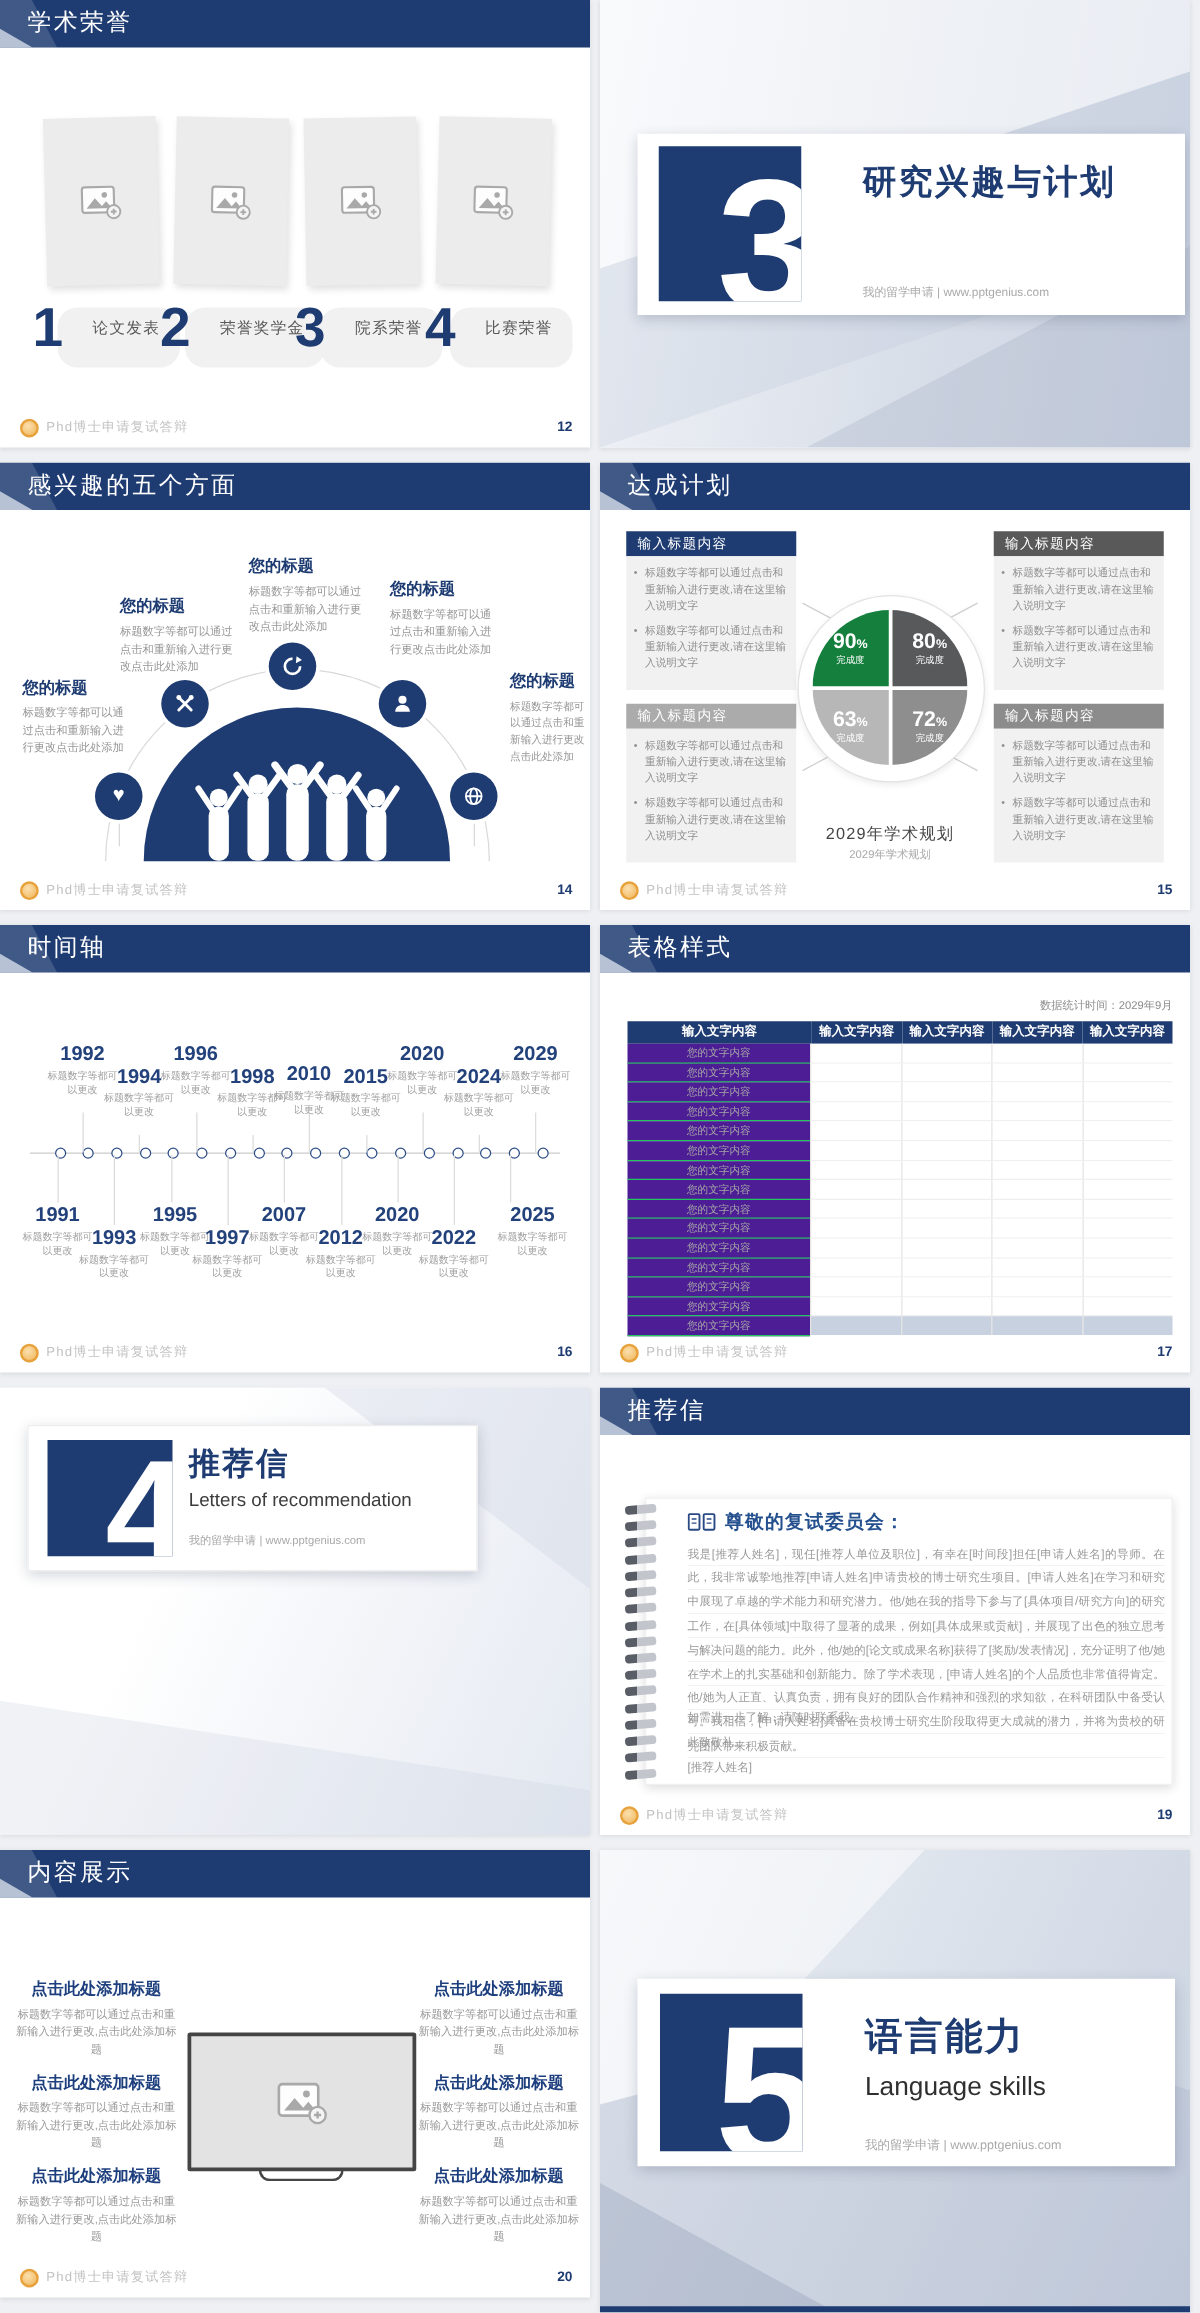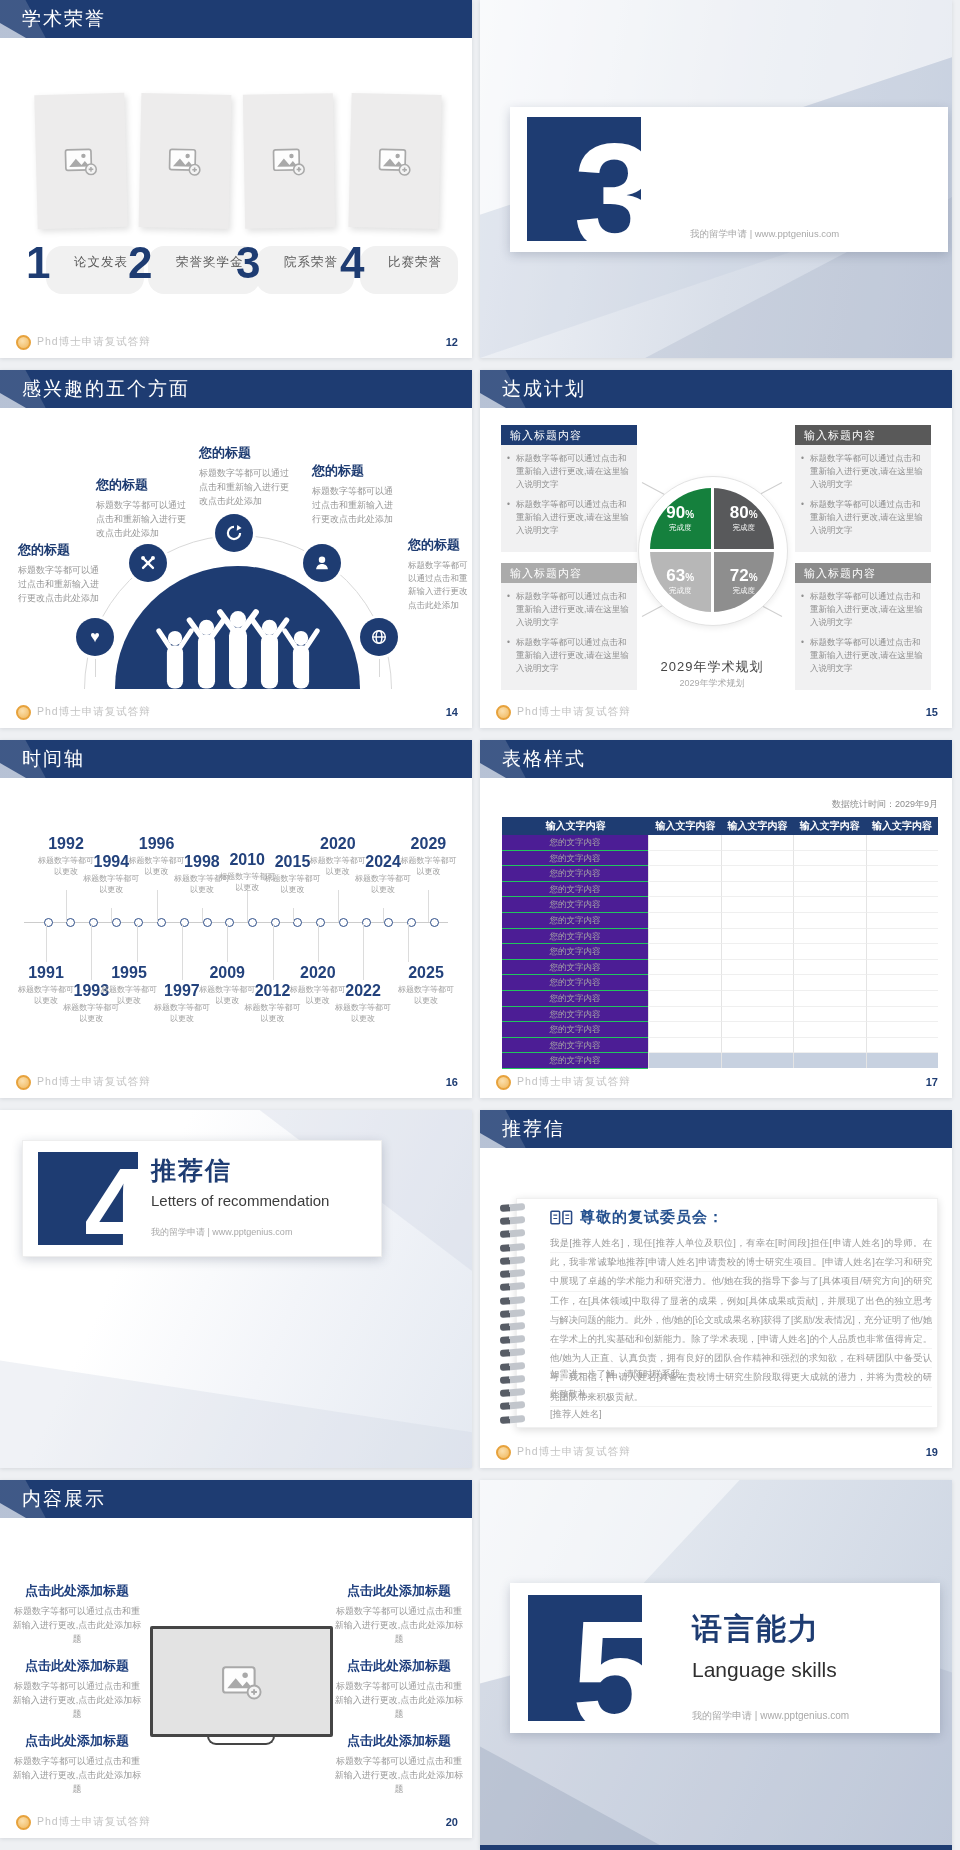--- a/index.html
+++ b/index.html
@@ -229,20 +229,21 @@
 </div>
 
 <div class="slide col-r row1 section">
   <div class="facet" style="clip-path:polygon(0 0,100% 0,100% 16%,0 60%);background:rgba(255,255,255,.55);"></div>
   <div class="facet" style="clip-path:polygon(0 60%,100% 16%,100% 55%,0 100%);background:rgba(190,200,218,.28);"></div>
   <div class="facet" style="clip-path:polygon(35% 100%,100% 55%,100% 100%);background:rgba(150,163,188,.25);"></div>
   <div class="sec-card" id="sec3-card">
     <div class="num-sq">
       <span>3</span>
     </div>
+    <div class="sec-title">研究兴趣与计划</div>
     <div class="sec-site">我的留学申请 | www.pptgenius.com</div>
   </div>
 </div>
 
 <div class="slide col-l row2">
   <div class="bar">
     <span class="t">感兴趣的五个方面</span>
   </div>
   <div class="arc"></div>
   <div class="dome">
@@ -447,42 +448,42 @@
       <div class="tl-item" style="left: 61.3px; top: 242px;">
         <div class="y">1993</div>
         <div class="d">标题数字等都可以更改</div>
       </div>
       <span class="tl-conn" style="left: 111.3px; top: 168px; height: 14px;"></span>
       <div class="tl-item" style="left: 81.3px; top: 113px;">
         <div class="y">1994</div>
         <div class="d">标题数字等都可以更改</div>
       </div>
       <span class="tl-conn" style="left: 136.6px; top: 184px; height: 38px;"></span>
-      <div class="tl-item" style="left: 99px; top: 224px;">
+      <div class="tl-item" style="left: 110px; top: 224px;">
         <div class="y">1995</div>
         <div class="d">标题数字等都可以更改</div>
       </div>
       <span class="tl-conn" style="left: 156.6px; top: 150px; height: 32px;"></span>
       <div class="tl-item" style="left: 126.6px; top: 95px;">
         <div class="y">1996</div>
         <div class="d">标题数字等都可以更改</div>
       </div>
       <span class="tl-conn" style="left: 181.9px; top: 184px; height: 56px;"></span>
       <div class="tl-item" style="left: 151.9px; top: 242px;">
         <div class="y">1997</div>
         <div class="d">标题数字等都可以更改</div>
       </div>
       <span class="tl-conn" style="left: 201.9px; top: 168px; height: 14px;"></span>
       <div class="tl-item" style="left: 171.9px; top: 113px;">
         <div class="y">1998</div>
         <div class="d">标题数字等都可以更改</div>
       </div>
       <span class="tl-conn" style="left: 227.2px; top: 184px; height: 38px;"></span>
       <div class="tl-item" style="left: 197.2px; top: 224px;">
-        <div class="y">2009</div>
+        <div class="y">2007</div>
         <div class="d">标题数字等都可以更改</div>
       </div>
       <span class="tl-conn" style="left: 247.2px; top: 150px; height: 32px;"></span>
       <div class="tl-item" style="left: 217.2px; top: 95px; margin-top: 16px;">
         <div class="y">2010</div>
         <div class="d">标题数字等都可以更改</div>
       </div>
       <span class="tl-conn" style="left: 272.5px; top: 184px; height: 56px;"></span>
       <div class="tl-item" style="left: 242.5px; top: 242px;">
         <div class="y">2012</div>

